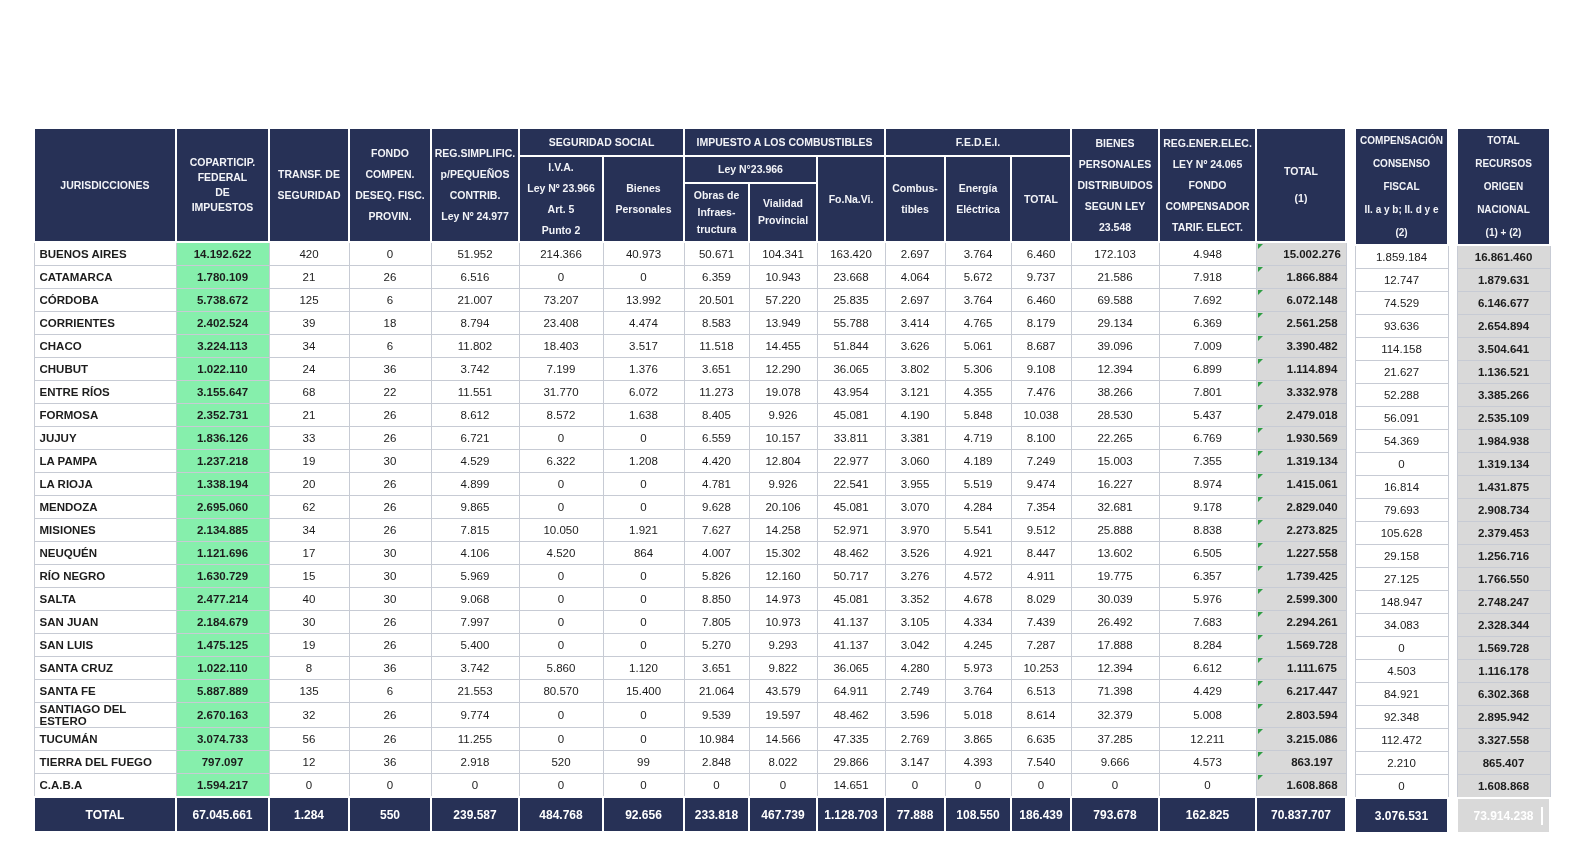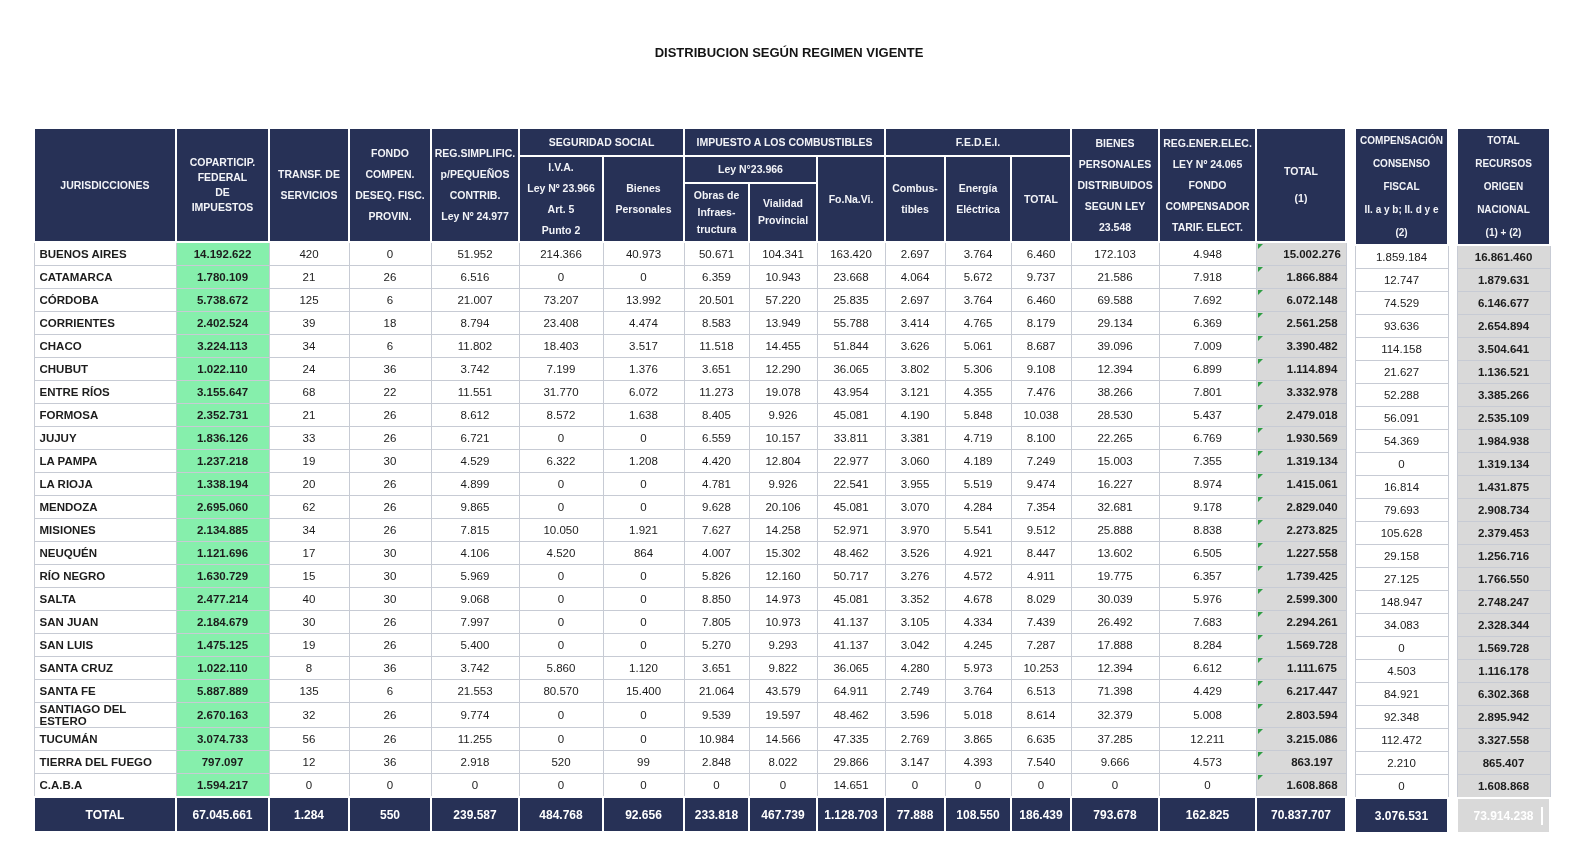--- a/index.html
+++ b/index.html
@@ -43,21 +43,20 @@
   }
   tfoot td.caret-cell{position:relative;}
   tfoot td.caret-cell::after{
     content:'';position:absolute;right:6px;top:8px;width:2px;height:18px;background:#ffffff;
   }
 </style>
 </head>
 <body>
 
 <div class="titles">
-  <div>DISTRIBUCION SEGÚN REGIMEN VIGENTE</div>
 </div>
 
 <div class="table-zone">
 
   <table class="main">
     <colgroup>
       <col style="width:142px">
         <col style="width:93px">
         <col style="width:80px">
         <col style="width:82px">
@@ -75,21 +74,21 @@
         <col style="width:90px">
     </colgroup>
     <thead>
       <tr class="r1">
         <th rowspan="3">JURISDICCIONES</th>
         <th rowspan="3" class="lh15">COPARTICIP.
 FEDERAL
 DE
 IMPUESTOS</th>
         <th rowspan="3">TRANSF. DE
-SERVICIOS</th>
+SEGURIDAD</th>
         <th rowspan="3">FONDO
 COMPEN.
 DESEQ. FISC.
 PROVIN.</th>
         <th rowspan="3">REG.SIMPLIFIC.
 p/PEQUEÑOS
 CONTRIB.
 Ley Nº 24.977</th>
         <th colspan="2">SEGURIDAD SOCIAL</th>
         <th colspan="3">IMPUESTO A LOS COMBUSTIBLES</th>

